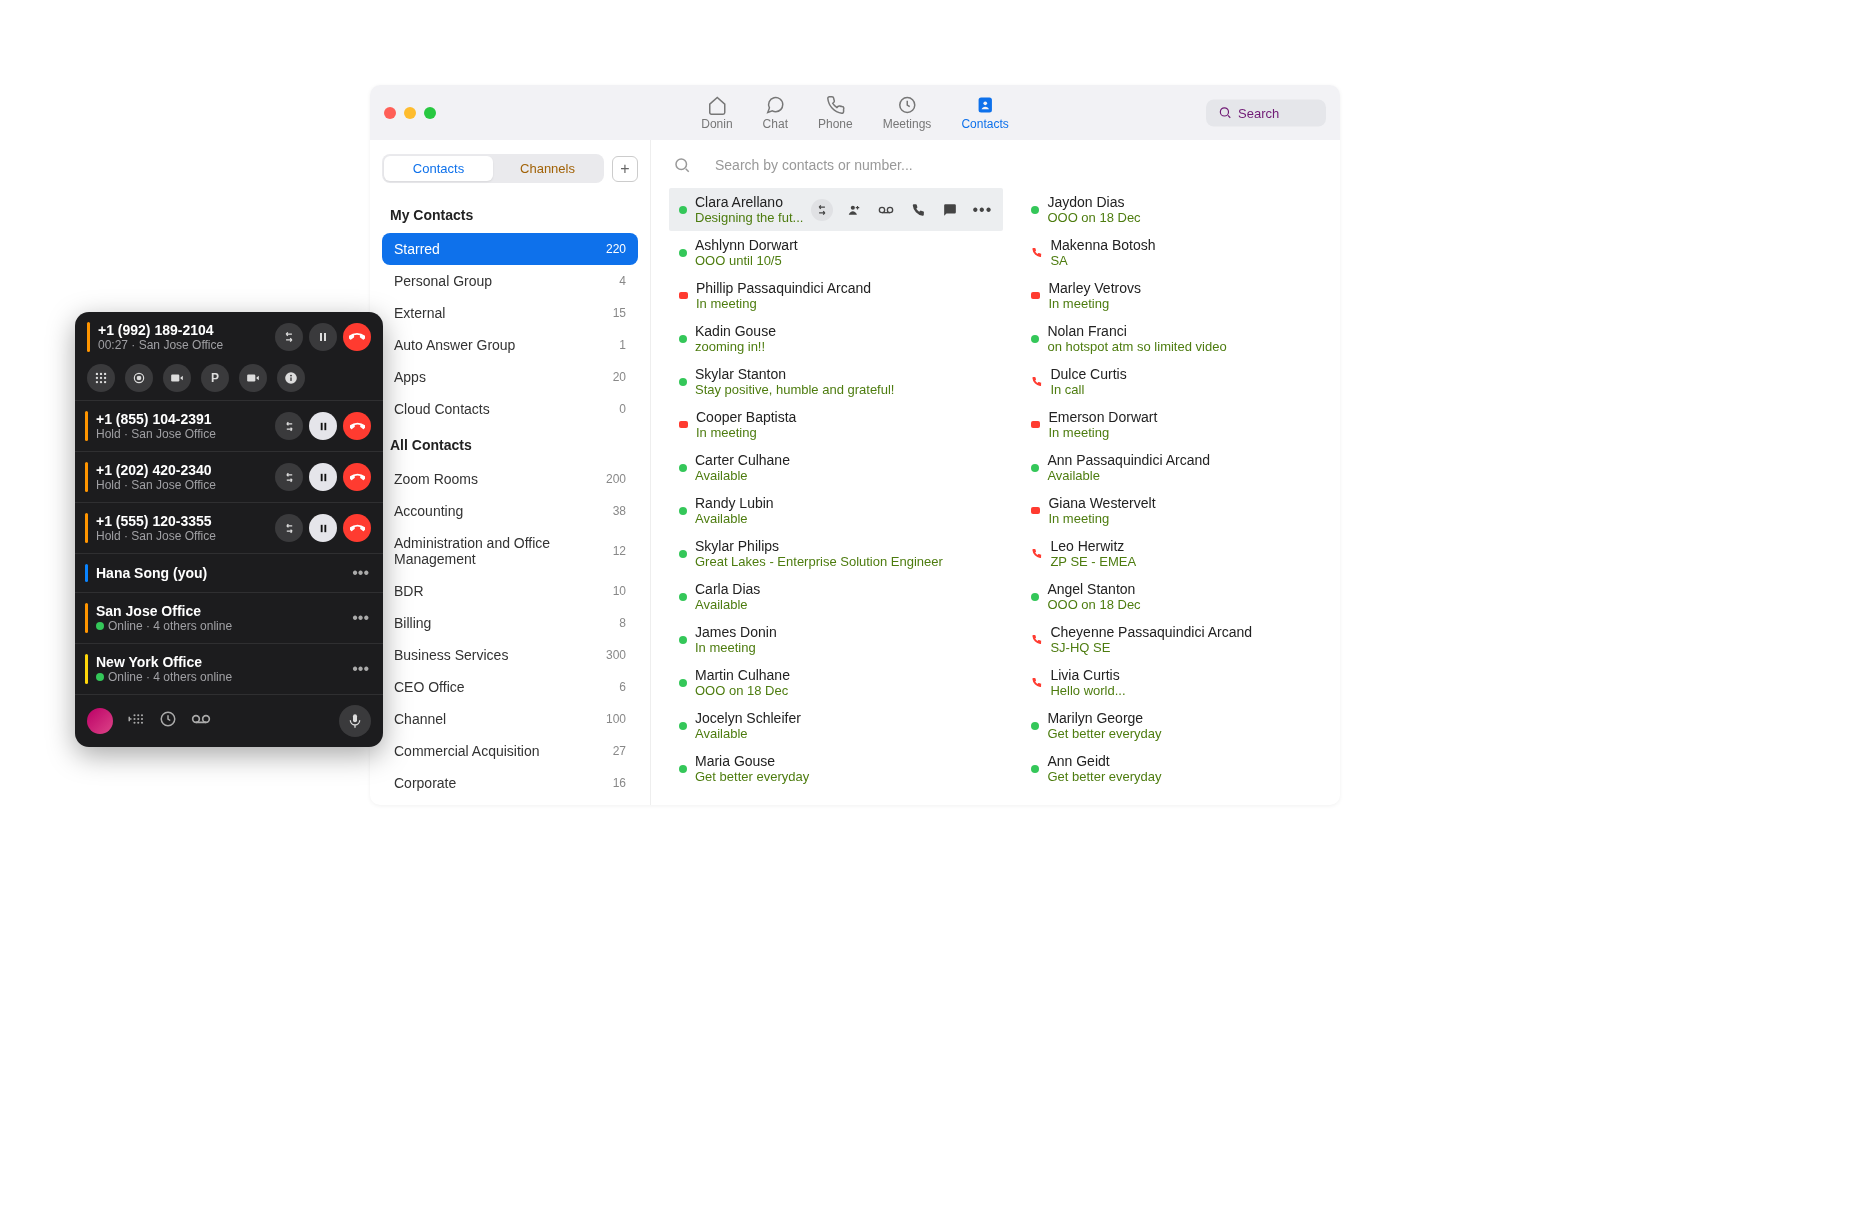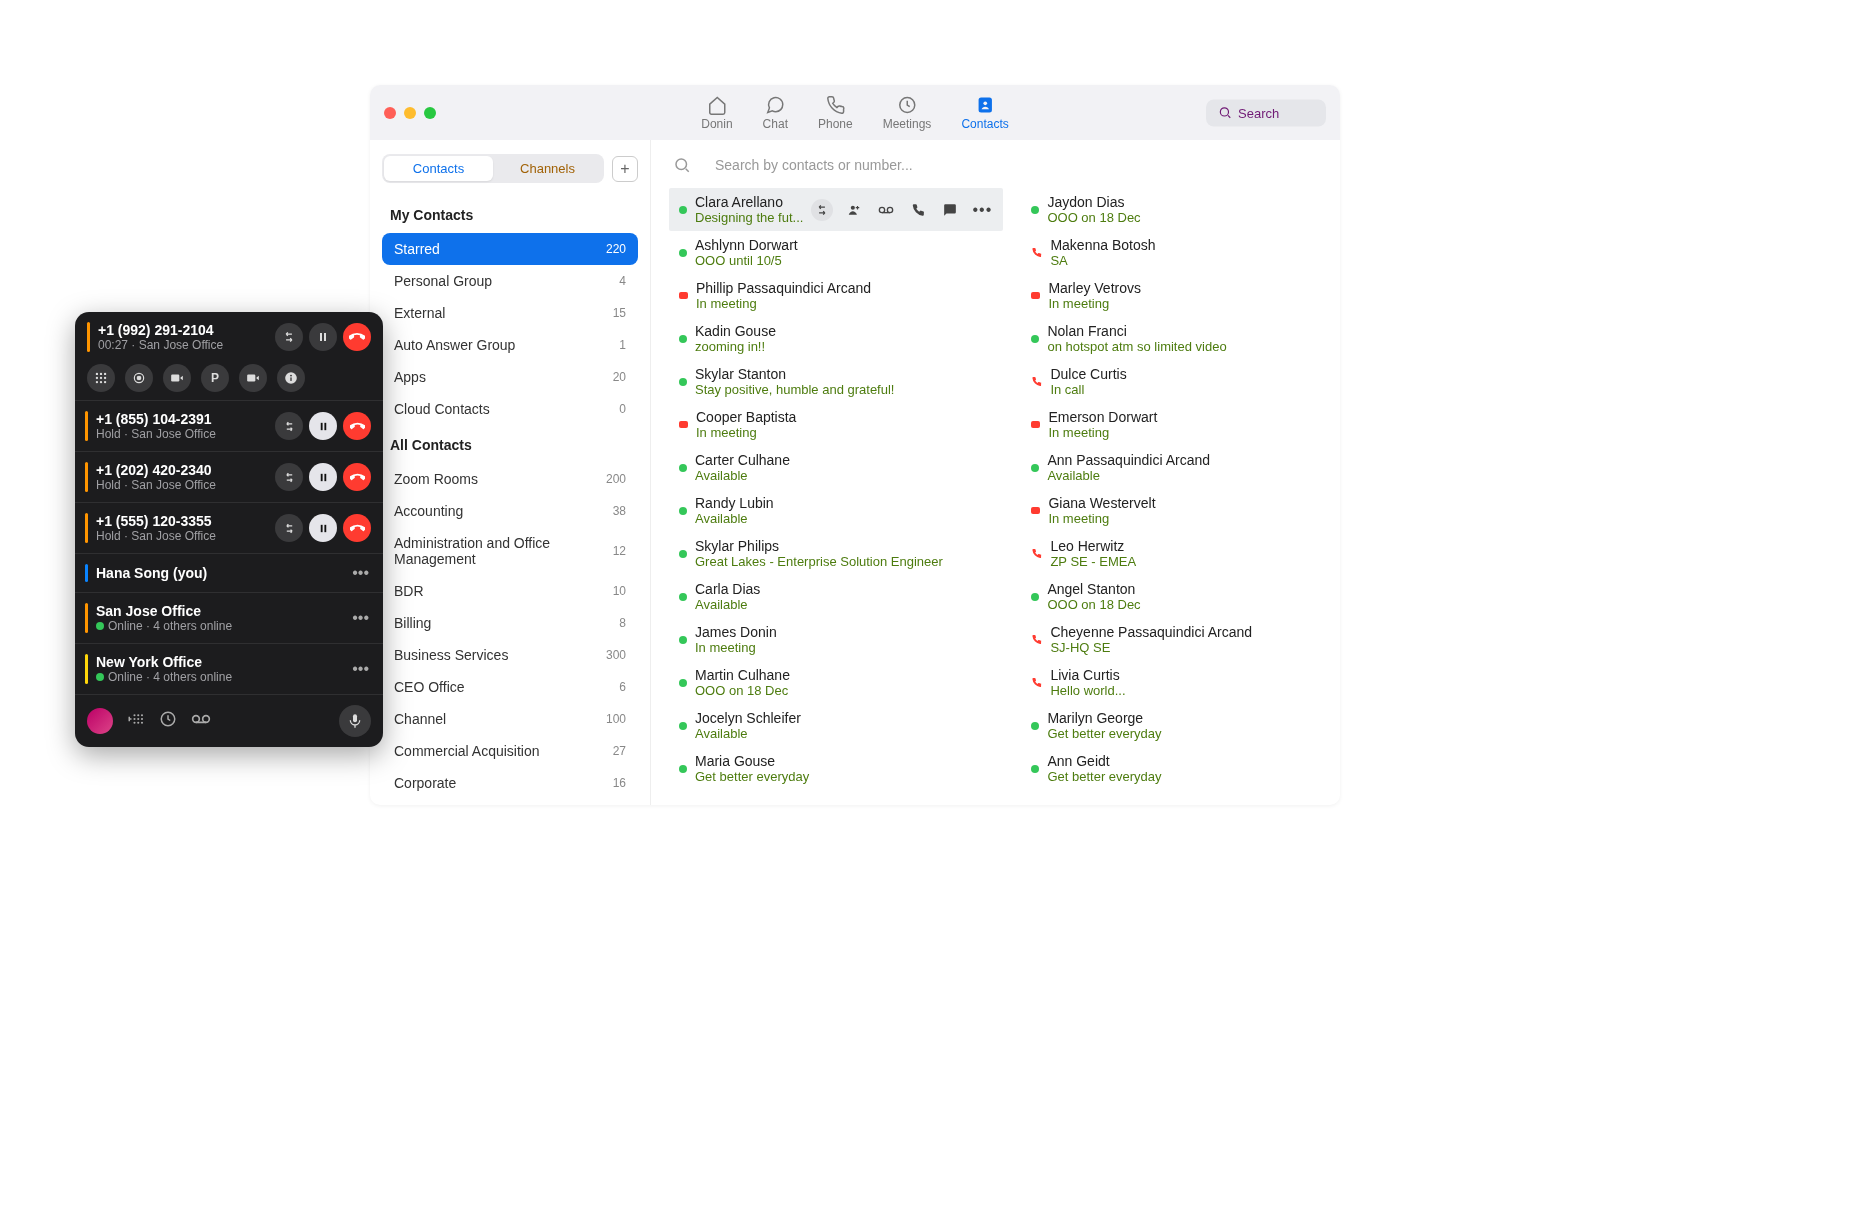--- a/index.html
+++ b/index.html
@@ -511,21 +511,21 @@
     </div>
   </div>
 </div>
 
 <div class="call-panel">
   <div class="cp-row" style="padding:0">
     <div class="cp-header" style="padding:10px 12px 4px;">
       <div style="display:flex; align-items:stretch;">
         <div class="cp-left-accent accent-orange"></div>
         <div>
-          <div class="cp-title">+1 (992) 291-2104</div>
+          <div class="cp-title">+1 (992) 189-2104</div>
           <div class="cp-sub">00:27 · San Jose Office</div>
         </div>
       </div>
       <div class="cp-header-buttons">
         <div class="cp-icon-btn small">
             <svg width="14" height="14" viewBox="0 0 24 24" fill="none" stroke="currentColor" stroke-width="2.2">
               <path d="M7 7h10M7 7l3-3M7 7l3 3M17 17H7M17 17l-3-3M17 17l-3 3"></path>
             </svg>
           </div>
         <div class="cp-icon-btn small">

